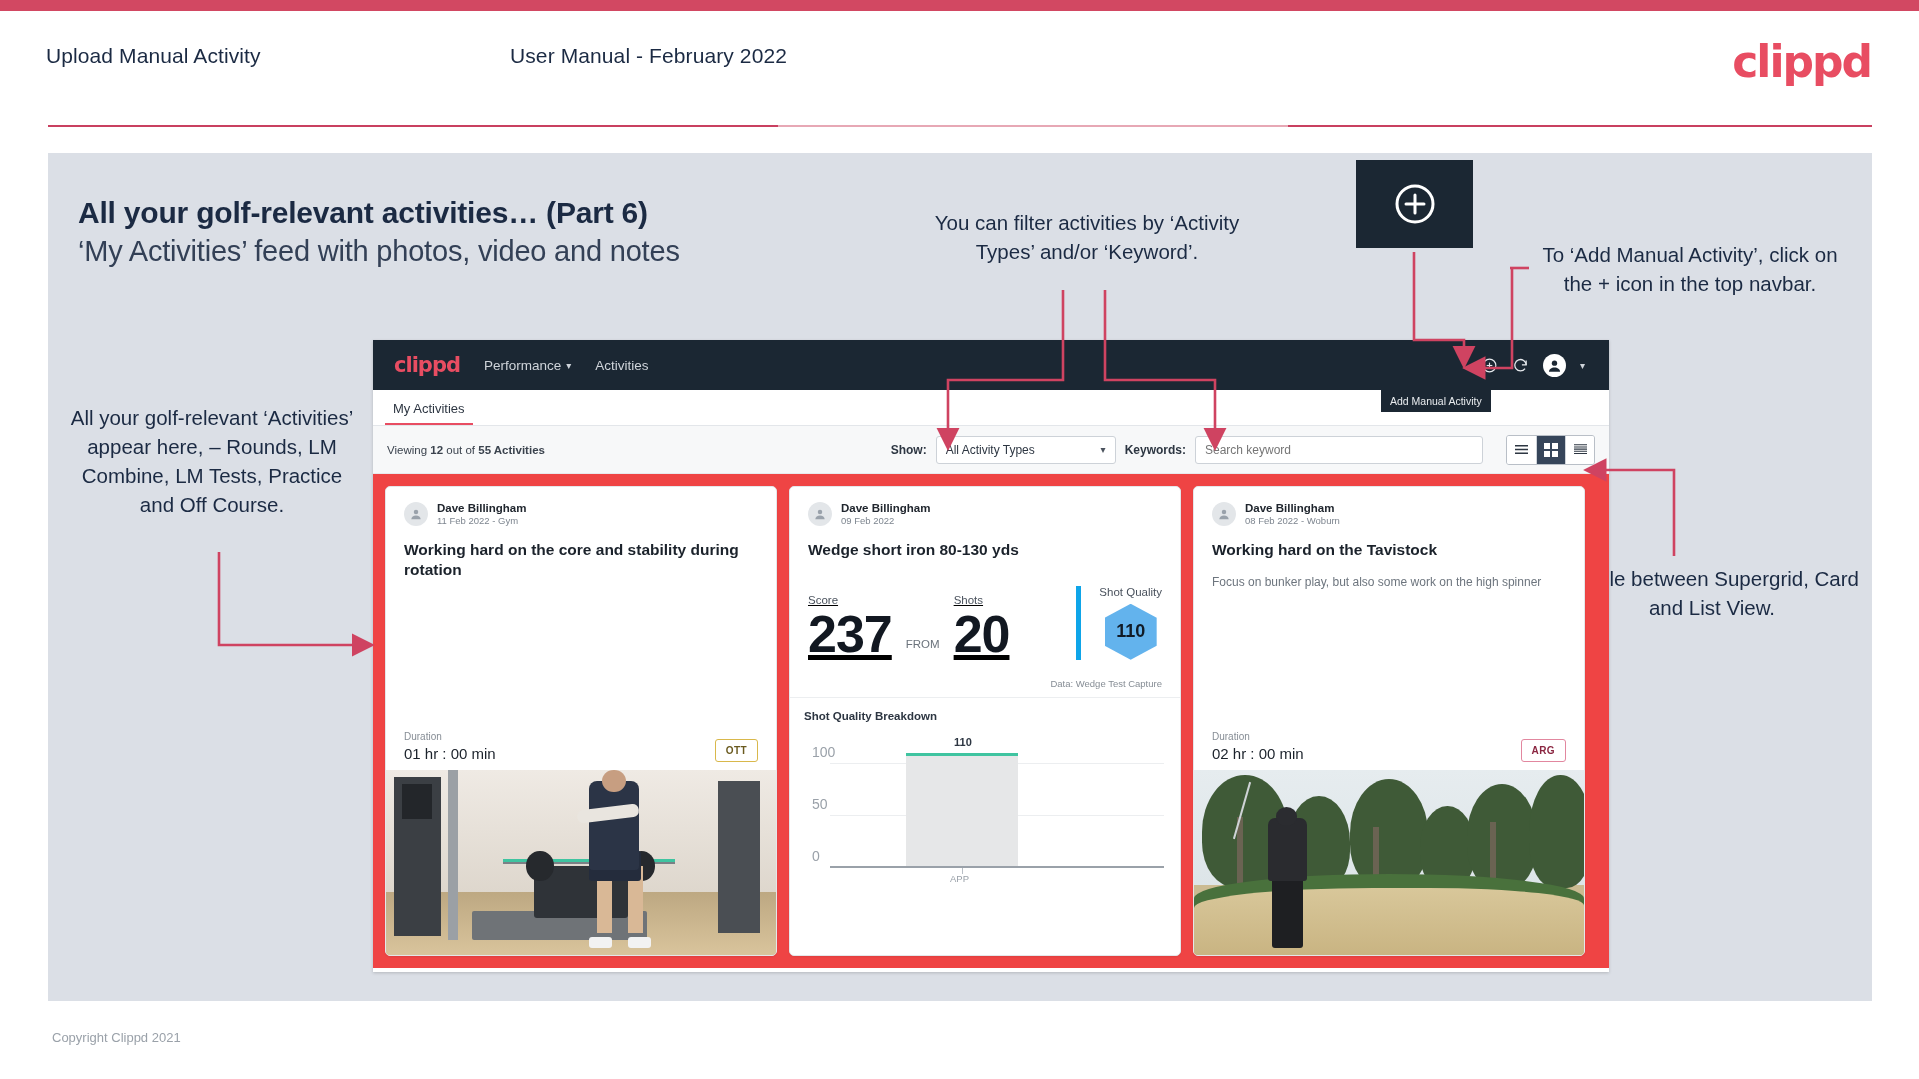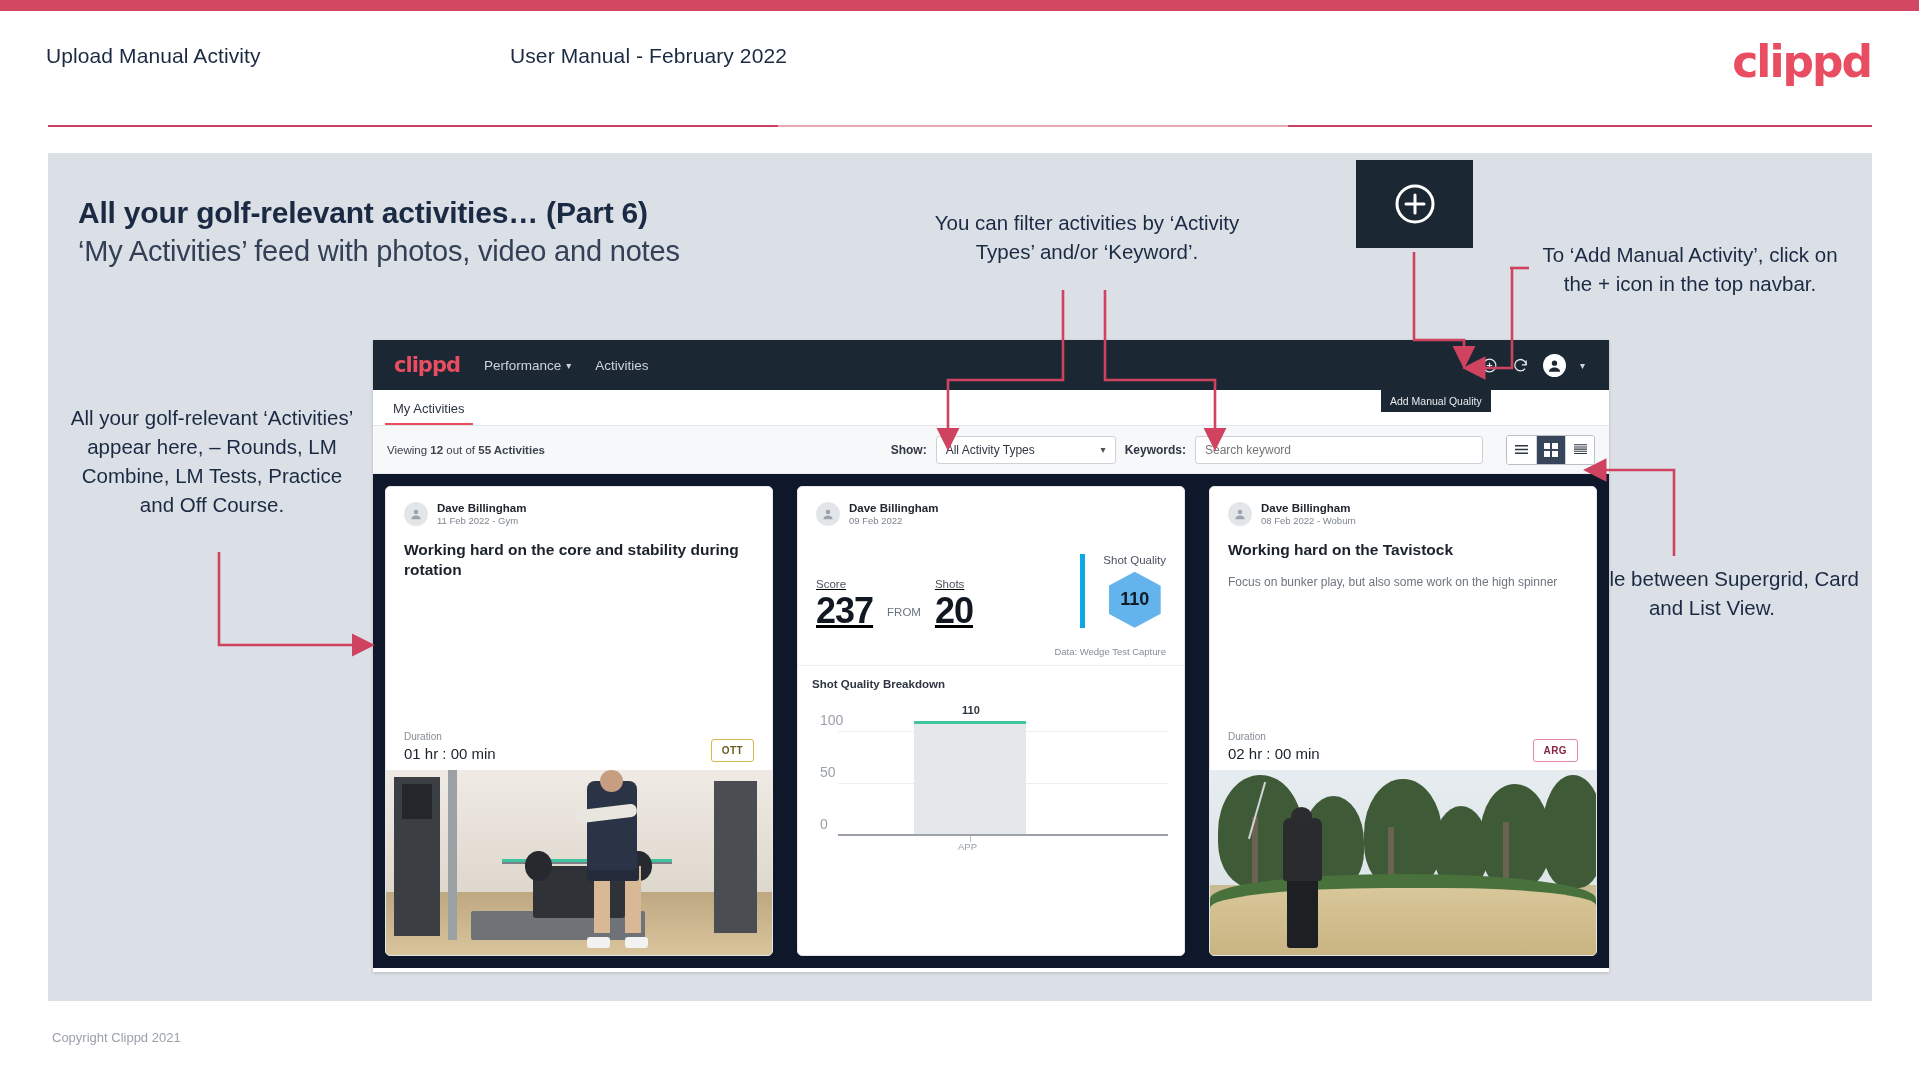--- a/index.html
+++ b/index.html
@@ -137,21 +137,21 @@
   }
   .seg-btn {
     width: 29px; height: 28px; background: #fff;
     display: flex; align-items: center; justify-content: center;
   }
   .seg-btn + .seg-btn { border-left: 1px solid #cfd4da; }
   .seg-btn.active { background: #36455a; }
 
   
   .cards {
-    display: flex; gap: 24px; padding: 12px; background: #0f172a;
+    display: flex; gap: 12px; padding: 12px; background: #ef4444;
   }
   .card {
     width: 392px; height: 470px; background: #fff;
     border: 1px solid #e4e7ea; border-radius: 5px;
     box-shadow: 0 1px 2px rgba(0,0,0,.07);
     position: relative; overflow: hidden;
     display: flex; flex-direction: column;
   }
   .card-head { display: flex; align-items: center; gap: 9px; padding: 14px 18px 0 18px; }
   .av {
@@ -212,21 +212,21 @@
   .bunk .golfer-legs { position:absolute; left:20%; top:56%; width:8%; height:40%; background:#1e1f22; border-radius:3px;}
   .bunk .golfer-head { position:absolute; left:21%; top:20%; width:5.5%; height:10%; background:#2b2c30; border-radius:50%;}
   .bunk .club { position:absolute; left:12%; top:6%; width:2px; height:32%; background:#cfd3d6; transform:rotate(16deg); }
 
   
   .stats-row {
     display: flex; align-items: flex-end; padding: 26px 18px 10px 18px; gap: 0;
   }
   .stat { display: flex; flex-direction: column; text-decoration: underline; }
   .stat-lbl { font-size: 11.5px; color: #4a525d; margin-bottom: 4px; }
-  .stat-val { font-size: 36px; font-weight: 700; color: #121821; line-height: .95; letter-spacing: -1px; }
+  .stat-val { font-size: 52px; font-weight: 700; color: #121821; line-height: .95; letter-spacing: -1px; }
   .from-word { font-size: 11.5px; color: #6b737c; padding: 0 14px 10px 14px; }
   .sq-wrap { margin-left: auto; padding-left: 18px; border-left: 5px solid #0ea5e9; display:flex; flex-direction:column; align-items:center;}
   .sq-lbl { font-size: 11.5px; color: #4a525d; margin-bottom: 6px; }
   .hex {
     width: 52px; height: 56px; background: #63b3ed;
     clip-path: polygon(50% 0%, 100% 25%, 100% 75%, 50% 100%, 0% 75%, 0% 25%);
     display: flex; align-items: center; justify-content: center;
     color: #111b26; font-size: 18px; font-weight: 700;
   }
   .data-src {
@@ -314,21 +314,21 @@
         </span>
         <span class="avatar-circle">
           <svg width="19" height="19" viewBox="0 0 24 24" fill="#1b2733">
             <circle cx="12" cy="9" r="3.4"></circle>
               <path d="M5 20c0-3.6 3.2-5.6 7-5.6s7 2 7 5.6z"></path>
           </svg>
         </span>
         <span class="caret">▾</span>
       </div>
 
-      <div class="tooltip">Add Manual Quality</div>
+      <div class="tooltip">Add Manual Activity</div>
     </div>
 
     <div class="tabs">
       <div class="tab">My Activities</div>
     </div>
 
     <div class="filterbar">
       <div class="viewing">
         <span>Viewing </span><b>12</b><span> out of </span><b>55 Activities</b>
       </div>
@@ -421,20 +421,21 @@
             <svg width="16" height="16" viewBox="0 0 24 24" fill="#9aa2ab">
                 <circle cx="12" cy="9" r="3.4"></circle>
                 <path d="M5 20c0-3.6 3.2-5.6 7-5.6s7 2 7 5.6z"></path>
               </svg>
           </span>
           <span>
             <div class="who">Dave Billingham</div>
             <div class="when">09 Feb 2022</div>
           </span>
         </div>
+        <div class="card-title">Wedge short iron 80-130 yds</div>
 
         <div class="stats-row">
           <div class="stat">
             <span class="stat-lbl">Score</span>
             <span class="stat-val">237</span>
           </div>
           <div class="from-word">FROM</div>
           <div class="stat">
             <span class="stat-lbl">Shots</span>
             <span class="stat-val">20</span>

